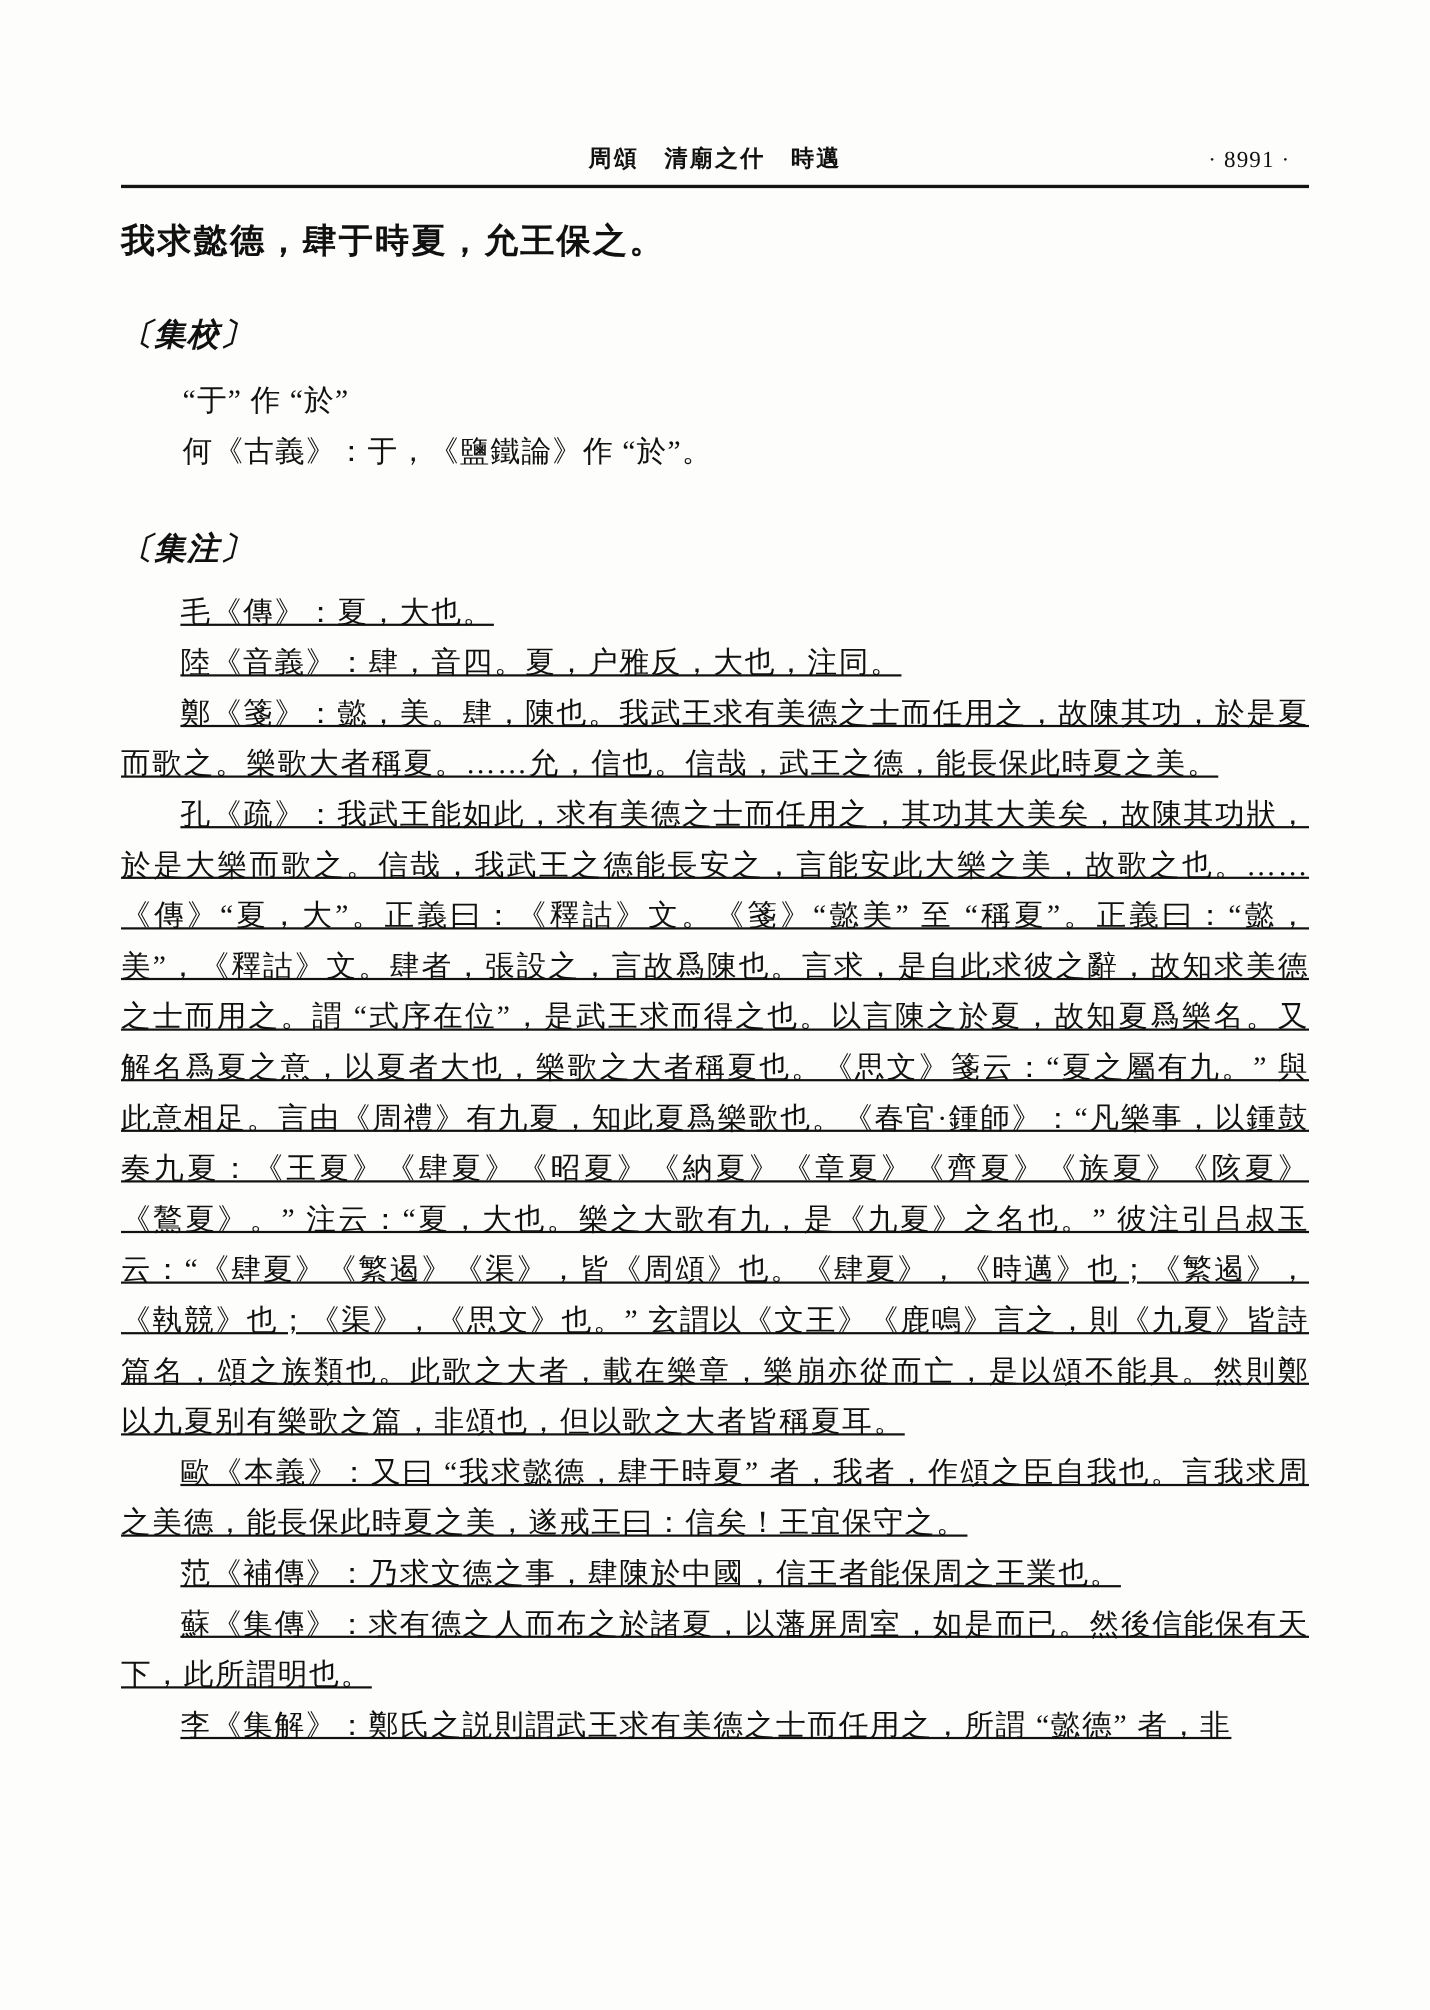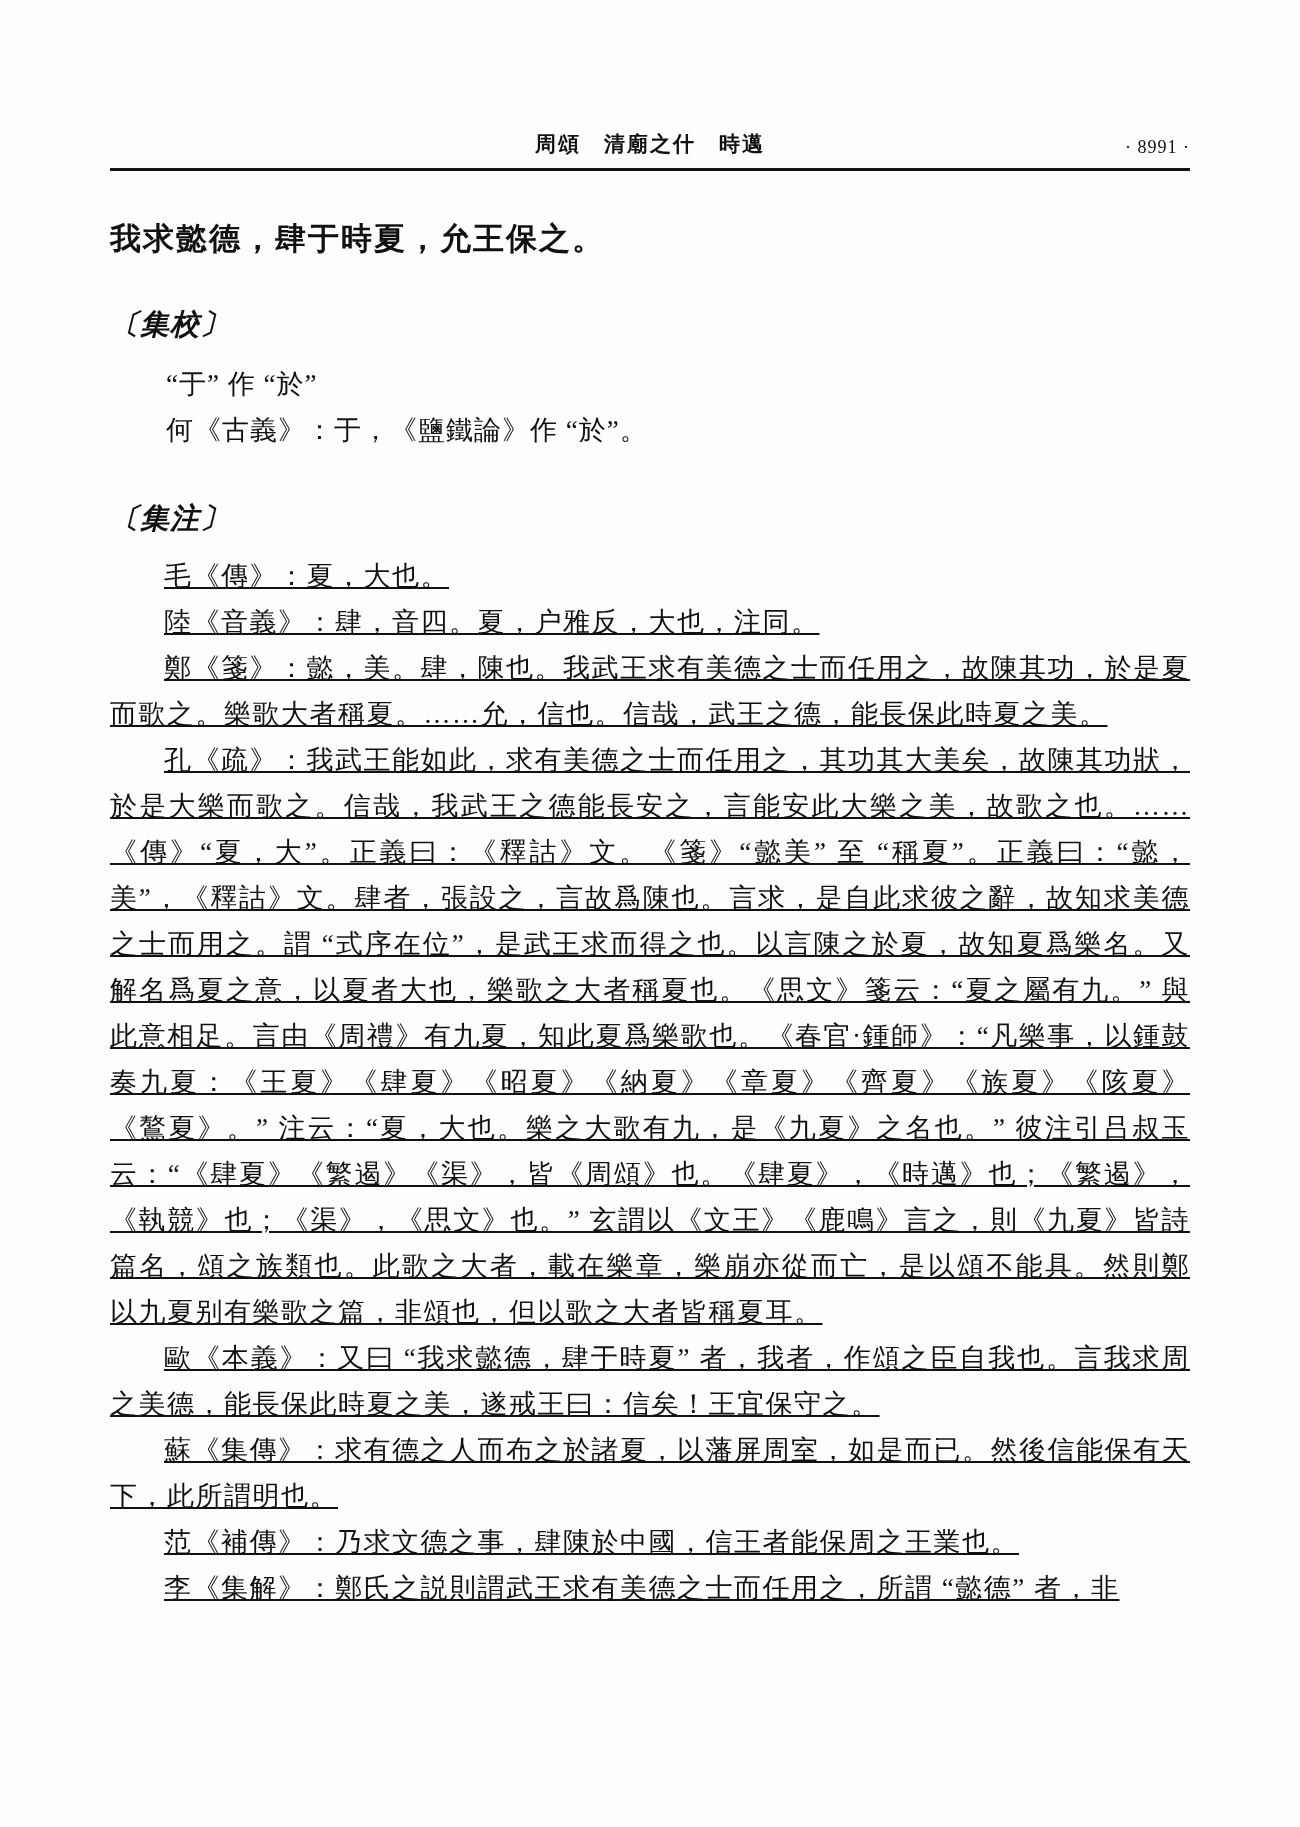--- a/index.html
+++ b/index.html
@@ -26,32 +26,32 @@
     align-items: flex-start;
     position: relative;
     font-size: 21px;
     letter-spacing: 2px;
   }
   .running-title {
     font-weight: bold;
   }
   .page-number {
     position: absolute;
-    right: 0;
+    right: 17px;
     bottom: 0;
-    font-size: 18px;
+    font-size: 21px;
     letter-spacing: 1px;
   }
   .header-rule {
     border: none;
     border-top: 3px solid #141414;
     margin: 10px 0 0 0;
   }
   .verse {
-    margin-top: 48px;
+    margin-top: 28px;
     font-size: 31px;
     font-weight: bold;
     letter-spacing: 2px;
     line-height: 1.3;
   }
   .section-heading {
     margin: 46px 0 0 0;
     font-size: 29px;
     font-weight: bold;
     letter-spacing: 1px;
@@ -100,17 +100,17 @@
       <p class="note-line">何《古義》：于，《鹽鐵論》作 “於”。</p>
     </div>
 
   <h2 class="section-heading">〔集注〕</h2>
   <div class="body-paras" id="jizhu-paragraphs">
       <p class="body-para">毛《傳》：夏，大也。</p>
       <p class="body-para">陸《音義》：肆，音四。夏，户雅反，大也，注同。</p>
       <p class="body-para">鄭《箋》：懿，美。肆，陳也。我武王求有美德之士而任用之，故陳其功，於是夏而歌之。樂歌大者稱夏。……允，信也。信哉，武王之德，能長保此時夏之美。</p>
       <p class="body-para">孔《疏》：我武王能如此，求有美德之士而任用之，其功其大美矣，故陳其功狀，於是大樂而歌之。信哉，我武王之德能長安之，言能安此大樂之美，故歌之也。……《傳》“夏，大”。正義曰：《釋詁》文。《箋》“懿美” 至 “稱夏”。正義曰：“懿，美”，《釋詁》文。肆者，張設之，言故爲陳也。言求，是自此求彼之辭，故知求美德之士而用之。謂 “式序在位”，是武王求而得之也。以言陳之於夏，故知夏爲樂名。又解名爲夏之意，以夏者大也，樂歌之大者稱夏也。《思文》箋云：“夏之屬有九。” 與此意相足。言由《周禮》有九夏，知此夏爲樂歌也。《春官·鍾師》：“凡樂事，以鍾鼓奏九夏：《王夏》《肆夏》《昭夏》《納夏》《章夏》《齊夏》《族夏》《陔夏》《鷔夏》。” 注云：“夏，大也。樂之大歌有九，是《九夏》之名也。” 彼注引吕叔玉云：“《肆夏》《繁遏》《渠》，皆《周頌》也。《肆夏》，《時邁》也；《繁遏》，《執競》也；《渠》，《思文》也。” 玄謂以《文王》《鹿鳴》言之，則《九夏》皆詩篇名，頌之族類也。此歌之大者，載在樂章，樂崩亦從而亡，是以頌不能具。然則鄭以九夏别有樂歌之篇，非頌也，但以歌之大者皆稱夏耳。</p>
       <p class="body-para">歐《本義》：又曰 “我求懿德，肆于時夏” 者，我者，作頌之臣自我也。言我求周之美德，能長保此時夏之美，遂戒王曰：信矣！王宜保守之。</p>
+      <p class="body-para">范《補傳》：乃求文德之事，肆陳於中國，信王者能保周之王業也。</p>
       <p class="body-para">蘇《集傳》：求有德之人而布之於諸夏，以藩屏周室，如是而已。然後信能保有天下，此所謂明也。</p>
-      <p class="body-para">范《補傳》：乃求文德之事，肆陳於中國，信王者能保周之王業也。</p>
       <p class="body-para">李《集解》：鄭氏之説則謂武王求有美德之士而任用之，所謂 “懿德” 者，非</p>
     </div>
 </div>
 
 </body></html>

